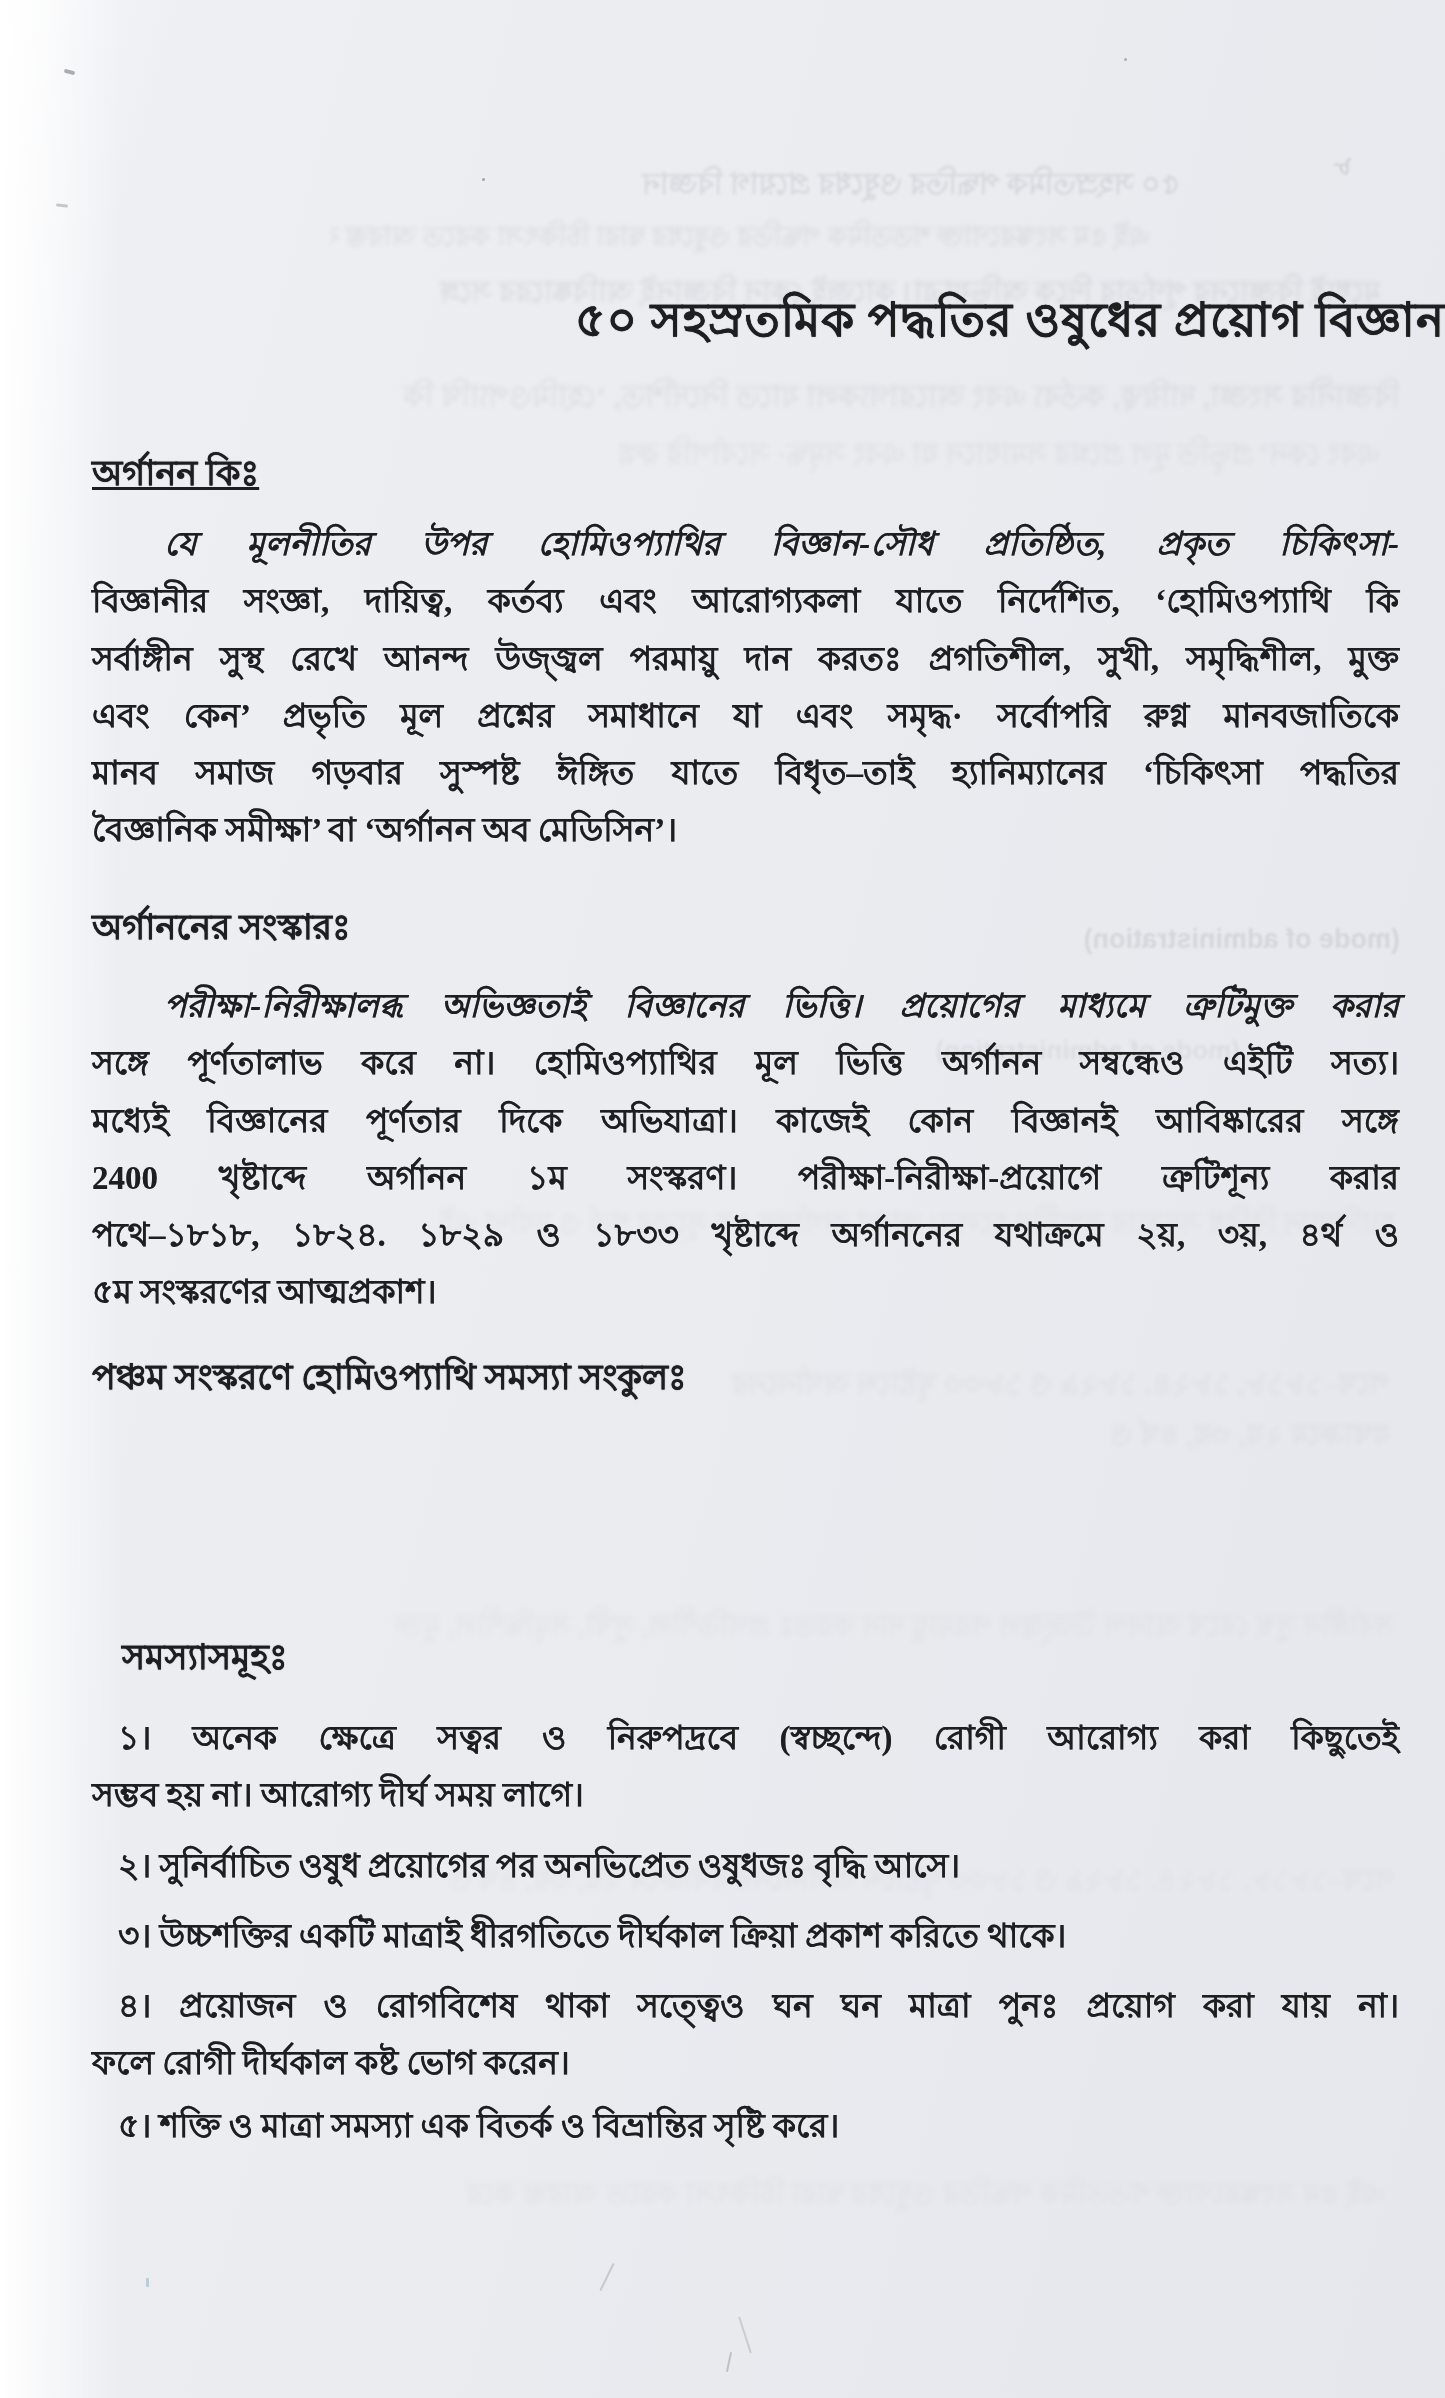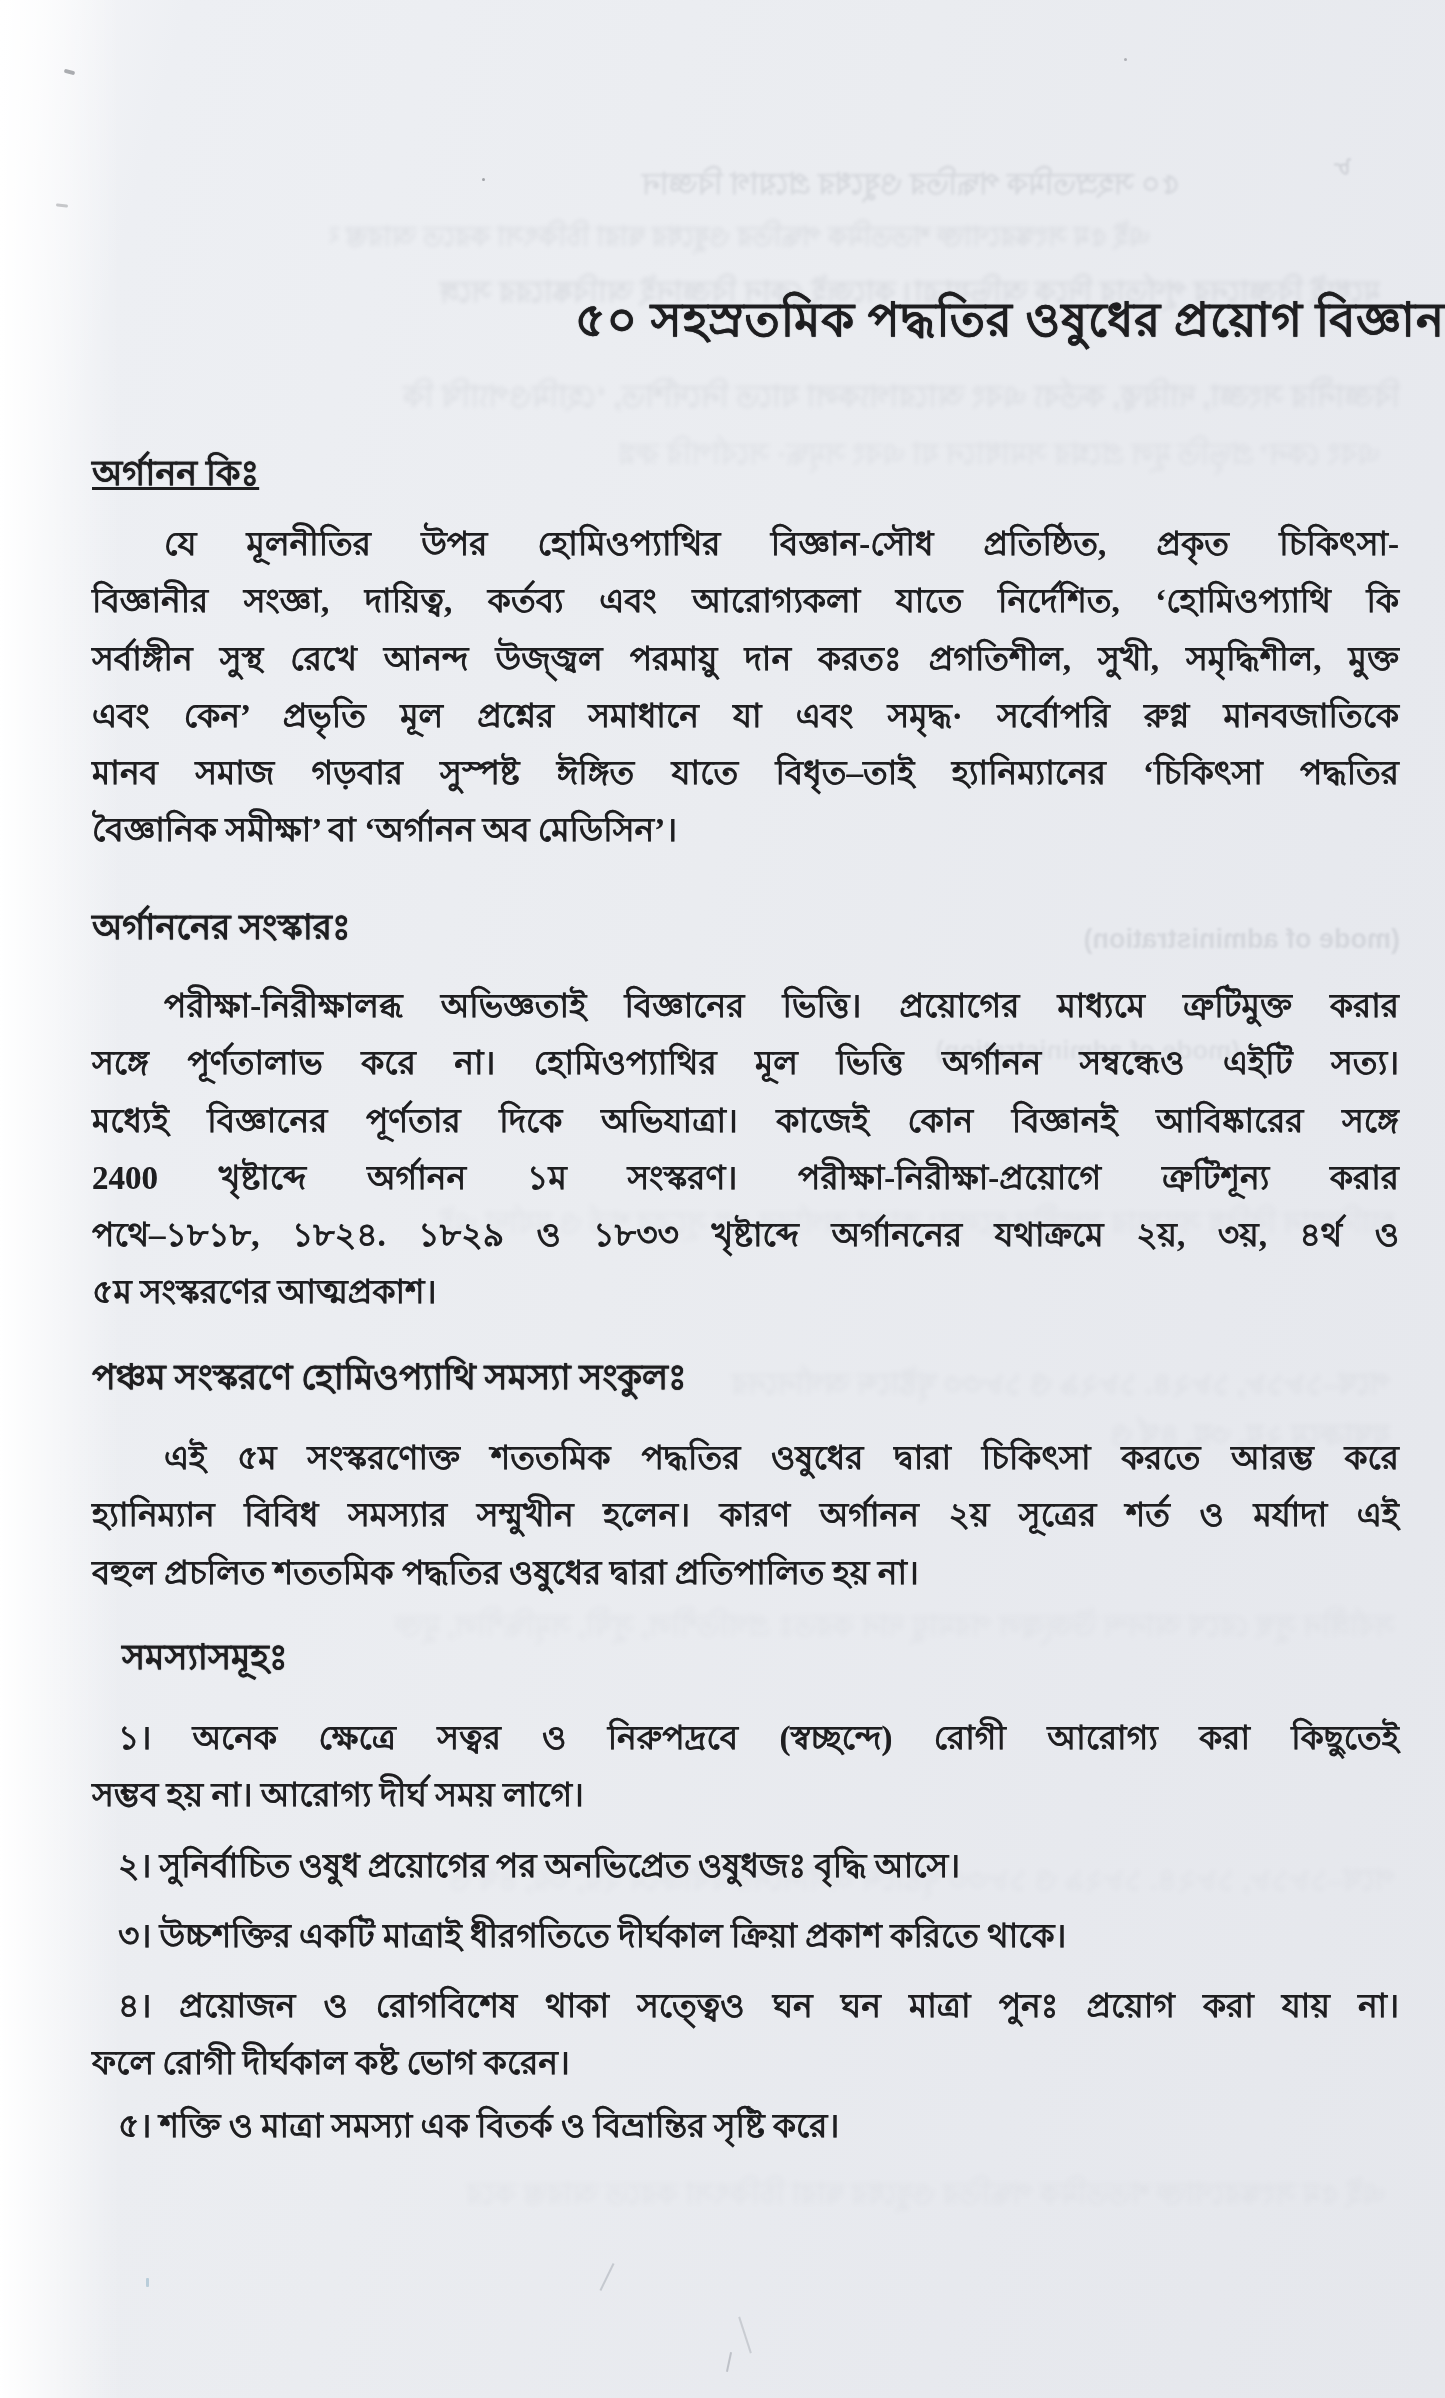--- a/index.html
+++ b/index.html
@@ -68,21 +68,21 @@
   }
   .line {
     text-align: justify;
     text-align-last: justify;
     white-space: normal;
   }
   .line.short {
     text-align: center;
     text-align-last: left;
   }
-  .line.indent { text-indent: 72px; }
+  .line.indent { text-indent: 72px; font-style: italic; }
   .line.indent-sm { text-indent: 26px; }
 
   
   .ghost {
     position: absolute;
     color: #6e737e;
     transform: scaleX(-1);
     filter: blur(1.6px);
     pointer-events: none;
     font-weight: bold;
@@ -130,25 +130,20 @@
     <div class="line indent">পরীক্ষা-নিরীক্ষালব্ধ অভিজ্ঞতাই বিজ্ঞানের ভিত্তি। প্রয়োগের মাধ্যমে ত্রুটিমুক্ত করার</div>
     <div class="line">সঙ্গে পূর্ণতালাভ করে না। হোমিওপ্যাথির মূল ভিত্তি অর্গানন সম্বন্ধেও এইটি সত্য।</div>
     <div class="line">মধ্যেই বিজ্ঞানের পূর্ণতার দিকে অভিযাত্রা। কাজেই কোন বিজ্ঞানই আবিষ্কারের সঙ্গে</div>
     <div class="line">2400 খৃষ্টাব্দে অর্গানন ১ম সংস্করণ। পরীক্ষা-নিরীক্ষা-প্রয়োগে ত্রুটিশূন্য করার</div>
     <div class="line">পথে–১৮১৮, ১৮২৪. ১৮২৯ ও ১৮৩৩ খৃষ্টাব্দে অর্গাননের যথাক্রমে ২য়, ৩য়, ৪র্থ ও</div>
     <div class="line short">৫ম সংস্করণের আত্মপ্রকাশ।</div>
   </div>
 
   <div class="heading" style="top:1350px;">পঞ্চম সংস্করণে হোমিওপ্যাথি সমস্যা সংকুলঃ</div>
 
-  <div class="para" style="top:1430px;">
-    <div class="line indent">এই ৫ম সংস্করণোক্ত শততমিক পদ্ধতির ওষুধের দ্বারা চিকিৎসা করতে আরম্ভ করে</div>
-    <div class="line">হ্যানিম্যান বিবিধ সমস্যার সম্মুখীন হলেন। কারণ অর্গানন ২য় সূত্রের শর্ত ও মর্যাদা এই</div>
-    <div class="line short">বহুল প্রচলিত শততমিক পদ্ধতির ওষুধের দ্বারা প্রতিপালিত হয় না।</div>
-  </div>
 
   <div class="heading" style="top:1630px; left:122px;">সমস্যাসমূহঃ</div>
 
   <div class="para" style="top:1710px;">
     <div class="line indent-sm">১। অনেক ক্ষেত্রে সত্বর ও নিরুপদ্রবে (স্বচ্ছন্দে) রোগী আরোগ্য করা কিছুতেই</div>
     <div class="line short">সম্ভব হয় না। আরোগ্য দীর্ঘ সময় লাগে।</div>
   </div>
 
   <div class="para" style="top:1838px;">
     <div class="line short indent-sm">২। সুনির্বাচিত ওষুধ প্রয়োগের পর অনভিপ্রেত ওষুধজঃ বৃদ্ধি আসে।</div>

